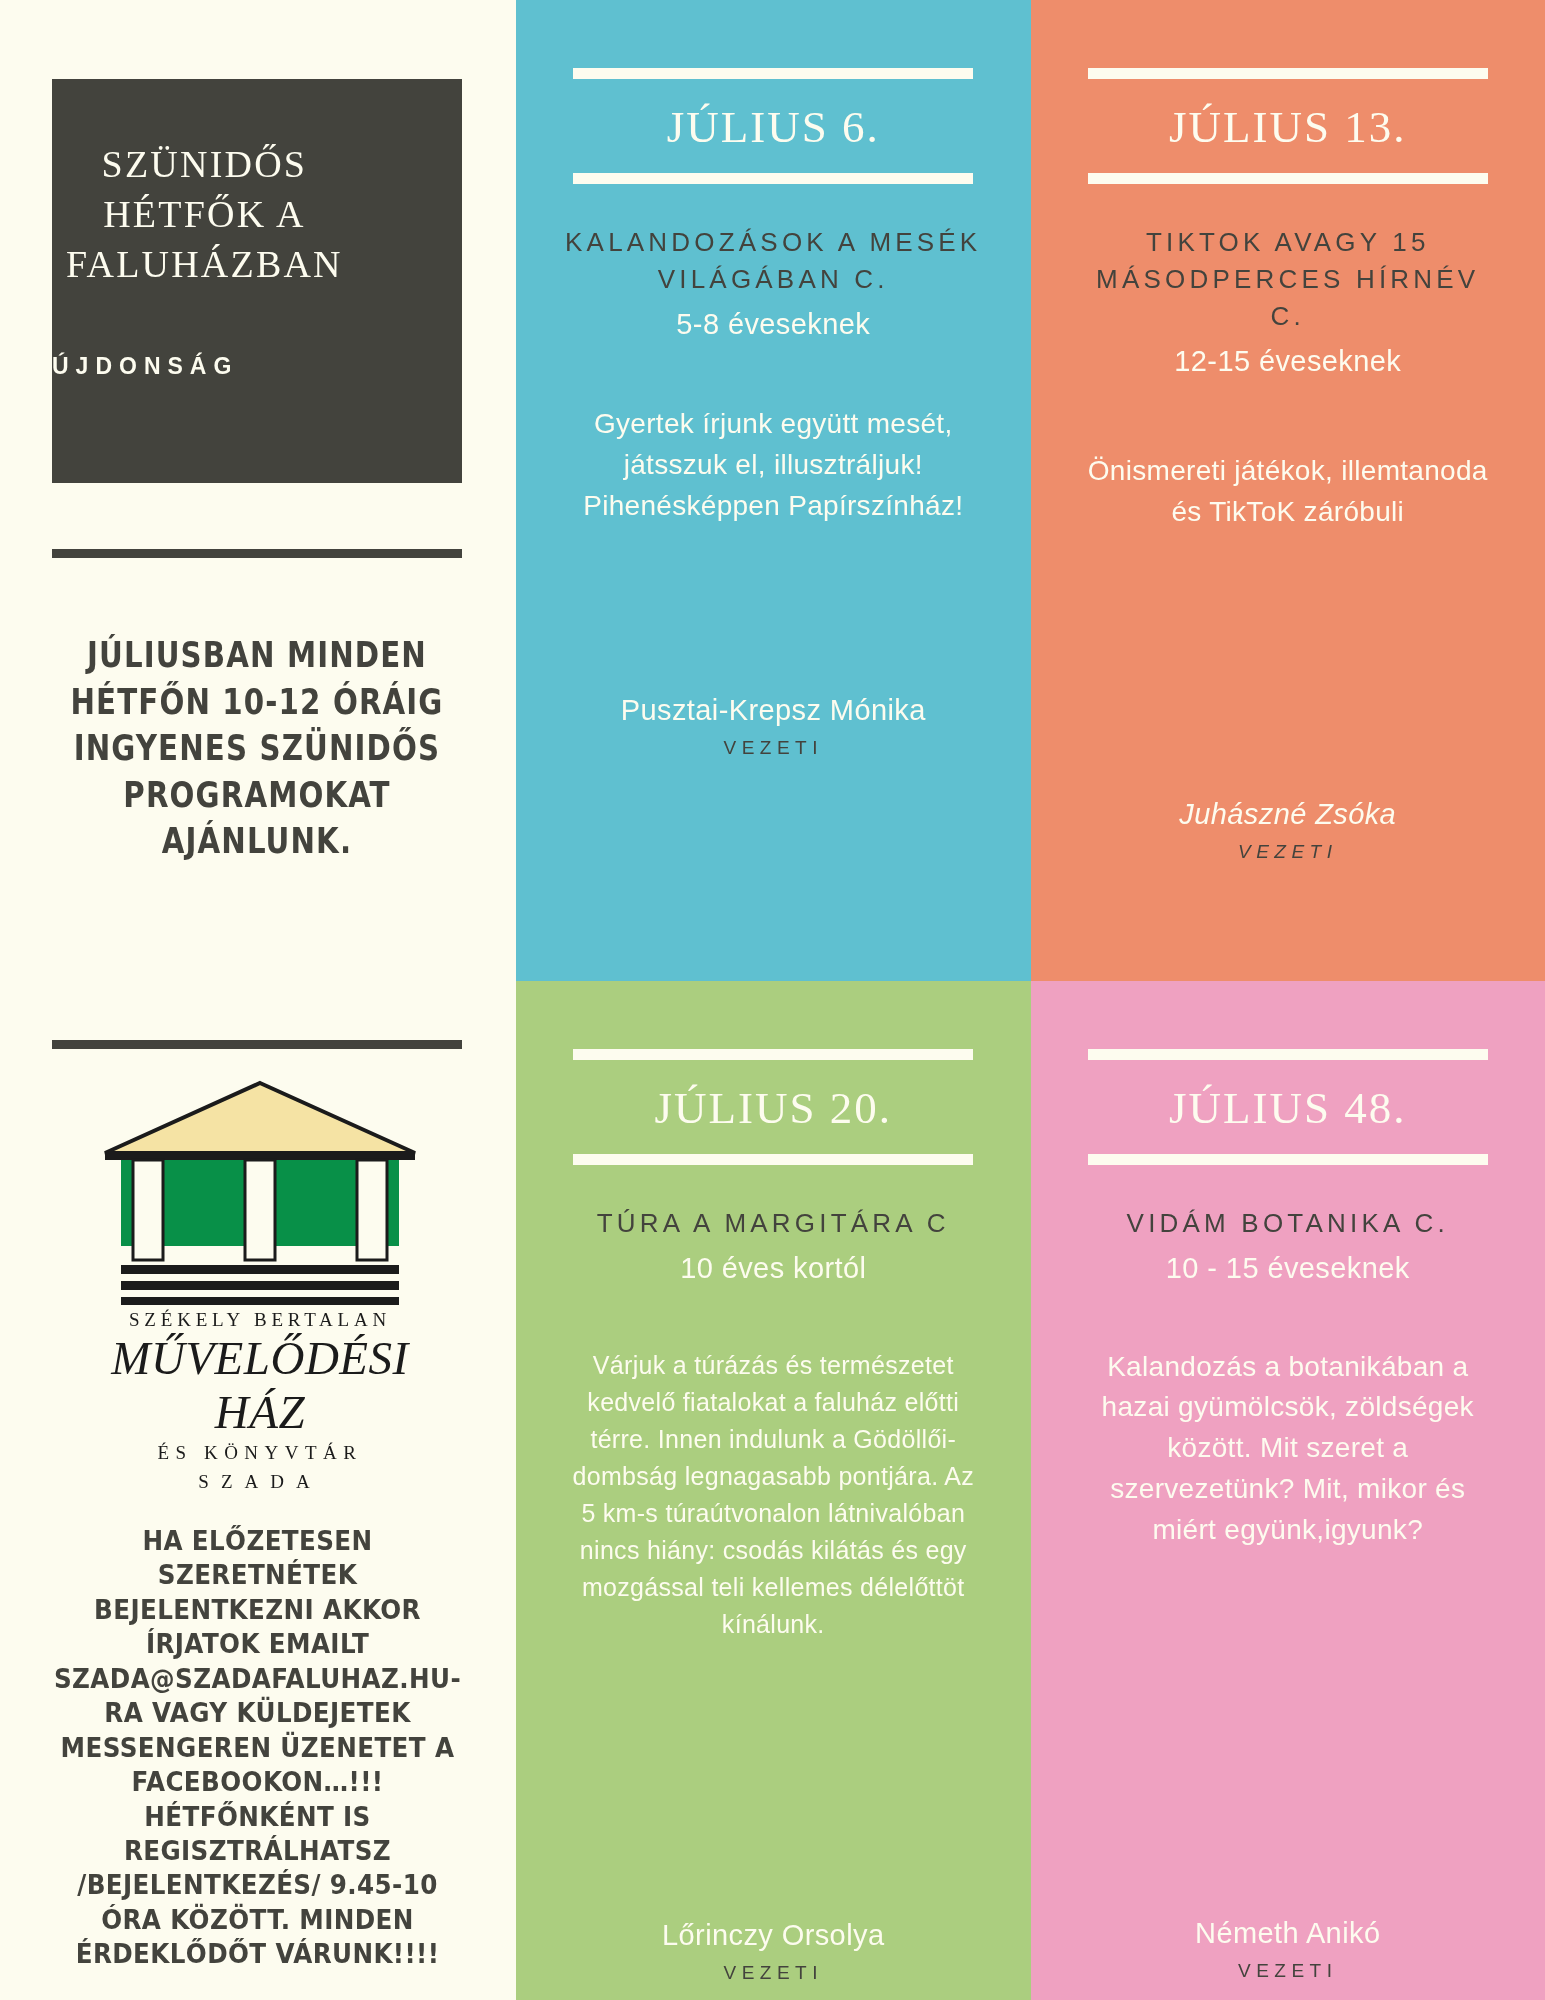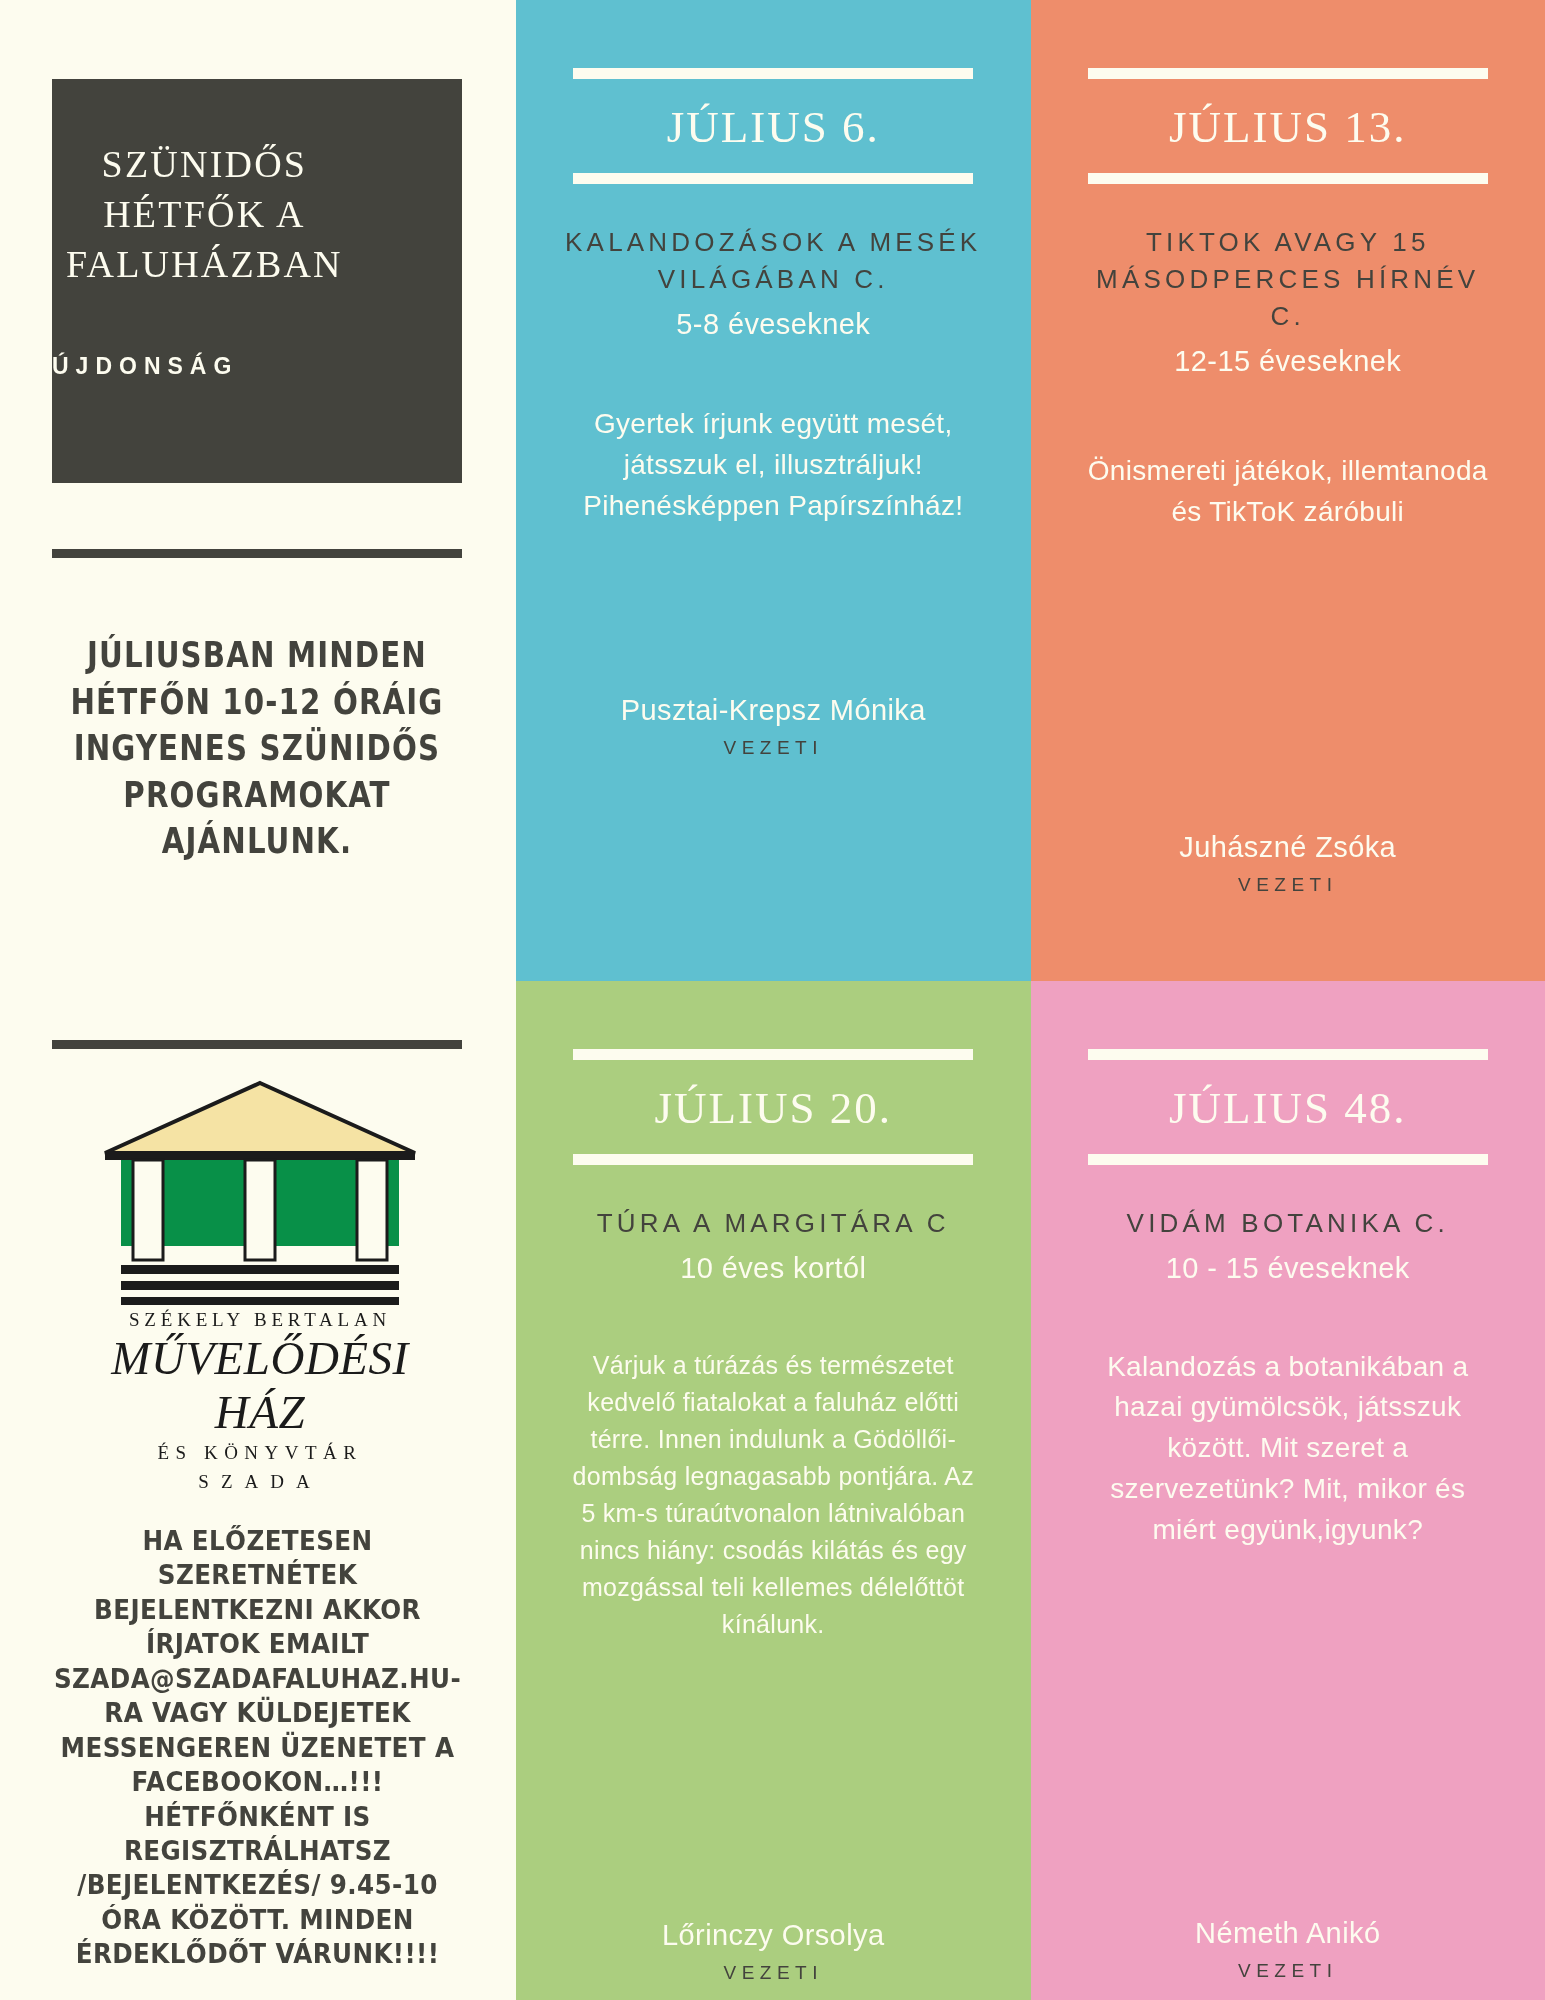--- a/index.html
+++ b/index.html
@@ -230,21 +230,21 @@
   .p-orange .hrule-top { margin-top: 68px; }
   .p-green  .hrule-top { margin-top: 68px; }
   .p-pink   .hrule-top { margin-top: 68px; }
 
   .p-blue   .panel-body-wrap { margin-top: 60px; }
   .p-orange .panel-body-wrap { margin-top: 70px; }
   .p-green  .panel-body-wrap { margin-top: 58px; }
   .p-pink   .panel-body-wrap { margin-top: 58px; }
 
   .p-blue   .leader-wrap { margin-bottom: 222px; }
-  .p-orange .leader-wrap { margin-bottom: 85px; }
+  .p-orange .leader-wrap { margin-bottom: 118px; font-style: italic; }
   .p-green  .leader-wrap { margin-bottom: 16px; }
   .p-pink   .leader-wrap { margin-bottom: 18px; }
 </style>
 </head>
 <body>
 
 <div class="poster">
 
   <div class="left-col">
 
@@ -339,21 +339,21 @@
       </div>
     </div>
 
     <div class="panel p-pink">
       <div class="hrule hrule-top"></div>
       <div class="panel-date">JÚLIUS 48.</div>
       <div class="hrule"></div>
       <div class="panel-title">VIDÁM BOTANIKA C.</div>
       <div class="panel-age">10 - 15 éveseknek</div>
       <div class="panel-body-wrap">
-        <div class="panel-body">Kalandozás a botanikában a hazai gyümölcsök, játsszuk között. Mit szeret a szervezetünk? Mit, mikor és miért együnk,igyunk?</div>
+        <div class="panel-body">Kalandozás a botanikában a hazai gyümölcsök, zöldségek között. Mit szeret a szervezetünk? Mit, mikor és miért együnk,igyunk?</div>
       </div>
       <div class="spacer"></div>
       <div class="leader-wrap">
         <div class="panel-leader">Németh Anikó</div>
         <div class="panel-role">VEZETI</div>
       </div>
     </div>
 
   </div>
 </div>

